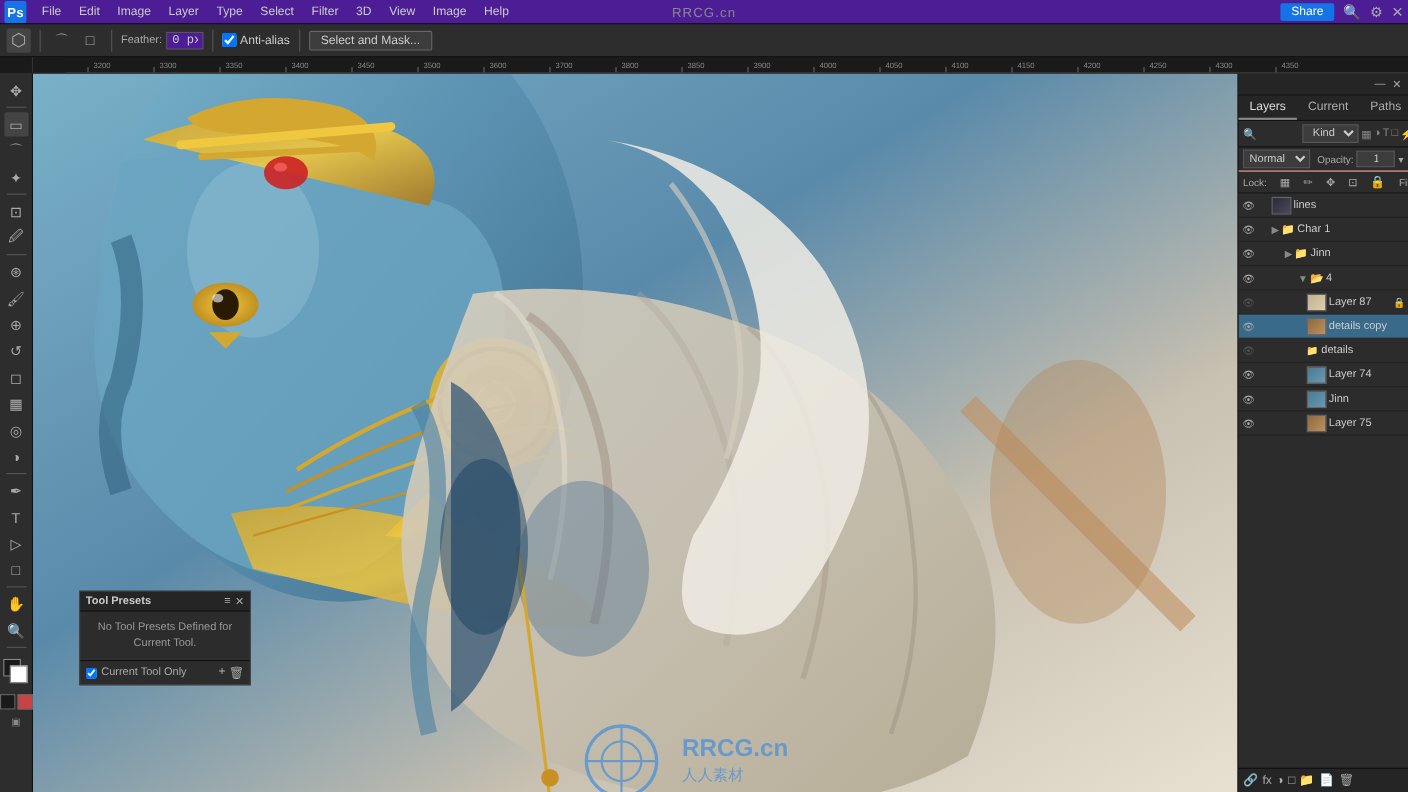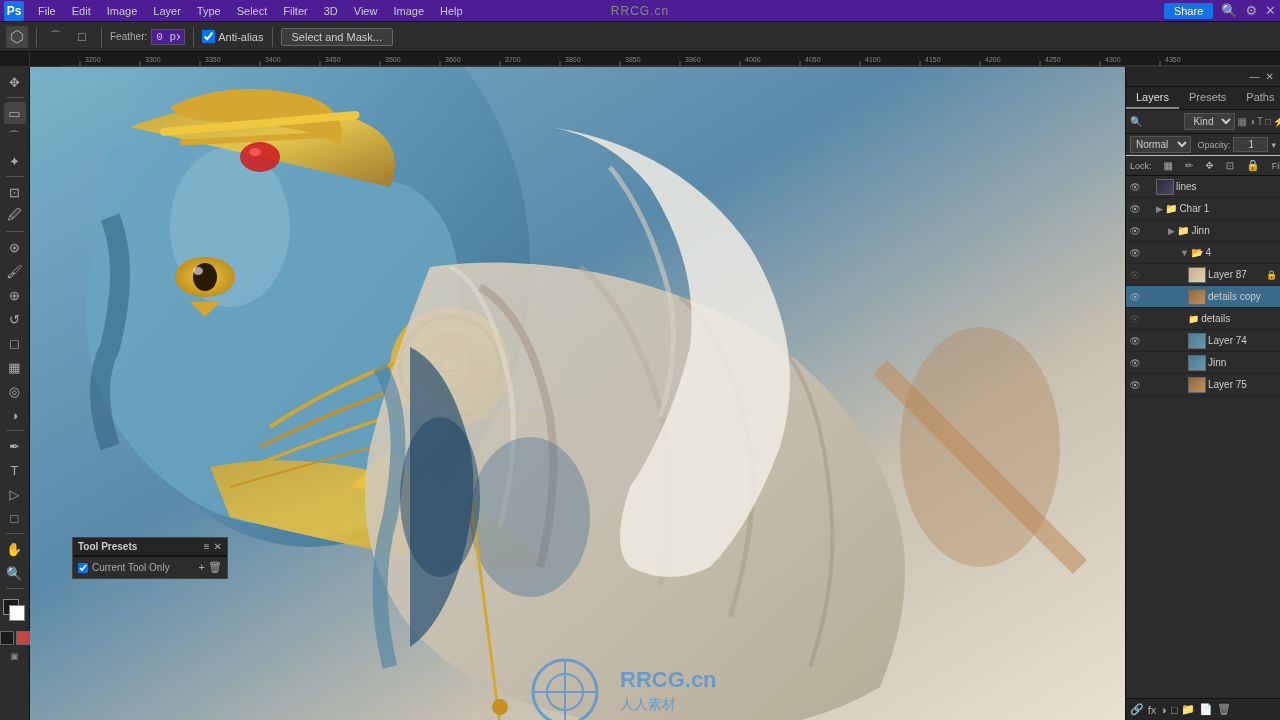--- a/index.html
+++ b/index.html
@@ -499,20 +499,21 @@
     </svg>
 
     <div id="tool-presets">
       <div class="tp-header">
         <span class="tp-title">Tool Presets</span>
         <div style="display:flex;gap:4px;">
           <span class="tp-btn">≡</span>
           <span class="tp-btn">✕</span>
         </div>
       </div>
+      <div class="tp-content">No Tool Presets Defined for Current Tool.</div>
       <div class="tp-footer">
         <input type="checkbox" checked="" class="tp-checkbox" style="">
         <span class="tp-footer-label">Current Tool Only</span>
         <div class="tp-footer-icons">
           <span style="font-size:11px;color:#aaa;">+</span>
           <span style="font-size:11px;color:#aaa;">🗑</span>
         </div>
       </div>
     </div>
   </div>
@@ -522,21 +523,21 @@
     <div class="panel-header">
       <span></span>
       <div style="display:flex;gap:6px;">
         <span style="color:#aaa;font-size:10px;">—</span>
         <span style="color:#aaa;font-size:10px;">✕</span>
       </div>
     </div>
 
     <div class="panel-tabs">
       <div class="panel-tab active">Layers</div>
-      <div class="panel-tab">Presets</div>
+      <div class="panel-tab">Current</div>
       <div class="panel-tab">Paths</div>
 
     </div>
 
     <div class="layers-search">
       <span style="color:#888;font-size:10px;">🔍</span>
       <select class="search-box">
         <option>Kind</option>
       </select>
       <span style="color:#888;font-size:10px;">▦</span>

